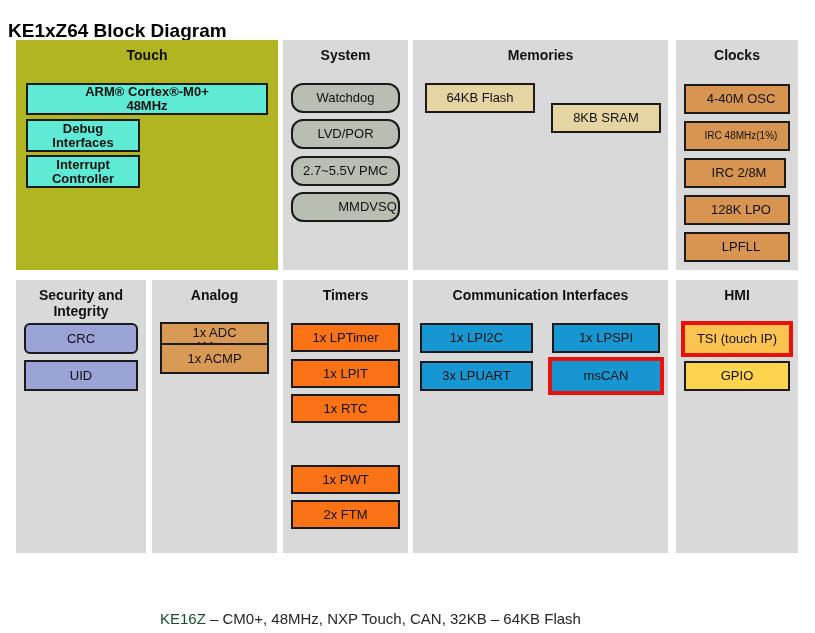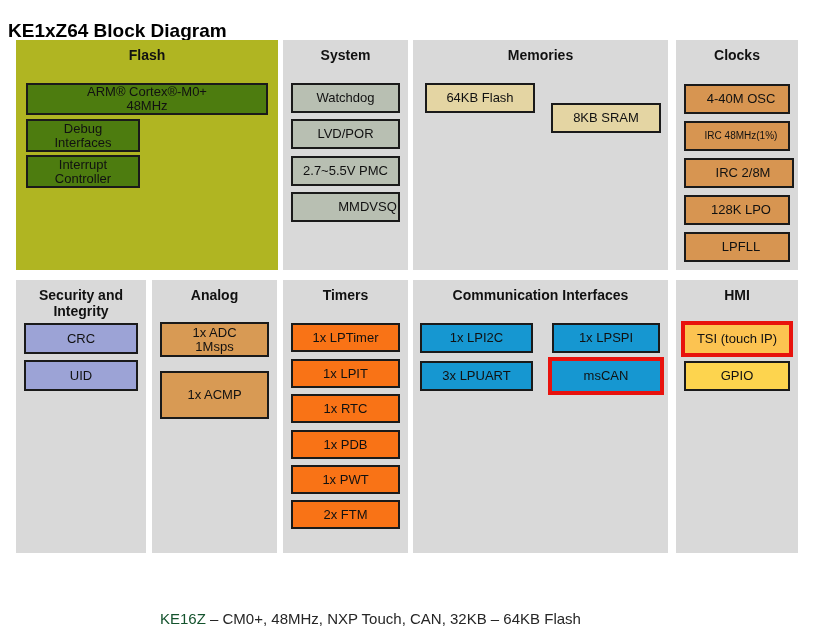--- a/index.html
+++ b/index.html
@@ -8,22 +8,22 @@
   .title { position:absolute; left:8px; top:20px; font-size:19px; font-weight:bold; color:#000; }
 
   .panel { position:absolute; background:#d9d9d9; }
   .panel.core { background:#b0b522; }
   .hdr { text-align:center; font-weight:bold; font-size:14px; color:#111; padding-top:7px; line-height:16px; }
 
   .box { position:absolute; box-sizing:border-box; border:2px solid #1a1a1a;
          display:flex; flex-direction:column; align-items:center; justify-content:center;
          text-align:center; font-size:13px; color:#111; line-height:14px; }
 
-  .core-box   { background:#4d7c0f; }
-  .sys-box    { background:#b8bfb2; }
+  .core-box   { background:#5eead4;font-weight:bold; }
+  .sys-box    { background:#b8bfb2;border-radius:12px; }
   .mem-box    { background:#e4d5a3; }
   .clk-box    { background:#d79551;padding-left:8px; }
   .sec-box    { background:#9ca3d6; }
   .ana-box    { background:#d89a54; }
   .tim-box    { background:#f97316; }
   .com-box    { background:#1697d1; }
   .hmi-tsi    { background:#fcc351; border:4px solid #e8120d; }
   .hmi-gpio   { background:#fdd44e; }
   .red-frame  { border:4px solid #e8120d;text-align:center; }
 
@@ -31,21 +31,21 @@
   .footer .model { color:#14532d; }
 </style>
 </head>
 <body>
 
 <div class="stage">
 
   <div class="title">KE1xZ64 Block Diagram</div>
 
   <div class="panel core" style="left:16px; top:40px; width:262px; height:230px;">
-    <div class="hdr">Flash</div>
+    <div class="hdr">Touch</div>
     <div class="box core-box" style="left:10px; top:43px; width:242px; height:32px;">
       <span>ARM® Cortex®-M0+</span>
       <span>48MHz</span>
     </div>
     <div class="box core-box" style="left:10px; top:79px; width:114px; height:33px;">
       <span>Debug</span>
       <span>Interfaces</span>
     </div>
     <div class="box core-box" style="left:10px; top:115px; width:114px; height:33px;">
       <span>Interrupt</span>
@@ -64,49 +64,48 @@
   <div class="panel" style="left:413px; top:40px; width:255px; height:230px;">
     <div class="hdr">Memories</div>
     <div class="box mem-box" style="left:12px;  top:43px; width:110px; height:30px;">64KB Flash</div>
     <div class="box mem-box" style="left:138px; top:43px; width:110px; height:30px;margin-top:20px;">8KB SRAM</div>
   </div>
 
   <div class="panel" style="left:676px; top:40px; width:122px; height:230px;">
     <div class="hdr">Clocks</div>
     <div class="box clk-box" style="left:8px; top:44px;  width:106px; height:30px;">4-40M OSC</div>
     <div class="box clk-box" style="left:8px; top:81px;  width:106px; height:30px; font-size:10px;">IRC 48MHz(1%)</div>
-    <div class="box clk-box" style="left:8px; top:118px; width:110px; height:30px;">IRC 2/8M</div>
+    <div class="box clk-box" style="left:8px; top:118px; width:102px; height:30px;">IRC 2/8M</div>
     <div class="box clk-box" style="left:8px; top:155px; width:106px; height:30px;">128K LPO</div>
     <div class="box clk-box" style="left:8px; top:192px; width:106px; height:30px;">LPFLL</div>
   </div>
 
   <div class="panel" style="left:16px; top:280px; width:130px; height:273px;">
     <div class="hdr">
       <span>Security and</span><br>
       <span>Integrity</span>
     </div>
-    <div class="box sec-box" style="left:8px; top:43px; width:114px; height:31px;">CRC</div>
+    <div class="box sec-box" style="left:8px; top:43px; width:114px; height:31px;border-radius:6px;">CRC</div>
     <div class="box sec-box" style="left:8px; top:80px; width:114px; height:31px;">UID</div>
   </div>
 
   <div class="panel" style="left:152px; top:280px; width:125px; height:273px;">
     <div class="hdr">Analog</div>
     <div class="box ana-box" style="left:8px; top:42px; width:109px; height:35px;">
       <span>1x ADC</span>
       <span>1Msps</span>
     </div>
-    <div class="box ana-box" style="left:8px; top:91px; width:109px; height:48px;">1x ACMP</div>
+    <div class="box ana-box" style="left:8px; top:63px; width:109px; height:31px;">1x ACMP</div>
   </div>
 
   <div class="panel" style="left:283px; top:280px; width:125px; height:273px;">
     <div class="hdr">Timers</div>
     <div class="box tim-box" style="left:8px; top:43px;  width:109px; height:29px;">1x LPTimer</div>
     <div class="box tim-box" style="left:8px; top:79px;  width:109px; height:29px;">1x LPIT</div>
     <div class="box tim-box" style="left:8px; top:114px; width:109px; height:29px;">1x RTC</div>
-    <div class="box tim-box" style="left:8px; top:150px; width:109px; height:29px;">1x PDB</div>
     <div class="box tim-box" style="left:8px; top:185px; width:109px; height:29px;">1x PWT</div>
     <div class="box tim-box" style="left:8px; top:220px; width:109px; height:29px;">2x FTM</div>
   </div>
 
   <div class="panel" style="left:413px; top:280px; width:255px; height:273px;">
     <div class="hdr">Communication Interfaces</div>
     <div class="box com-box" style="left:7px;   top:43px; width:113px; height:30px;">1x LPI2C</div>
     <div class="box com-box" style="left:139px; top:43px; width:108px; height:30px;">1x LPSPI</div>
     <div class="box com-box" style="left:7px;   top:81px; width:113px; height:30px;">3x LPUART</div>
     <div class="box com-box red-frame" style="left:135px; top:77px; width:116px; height:38px;">msCAN</div>

